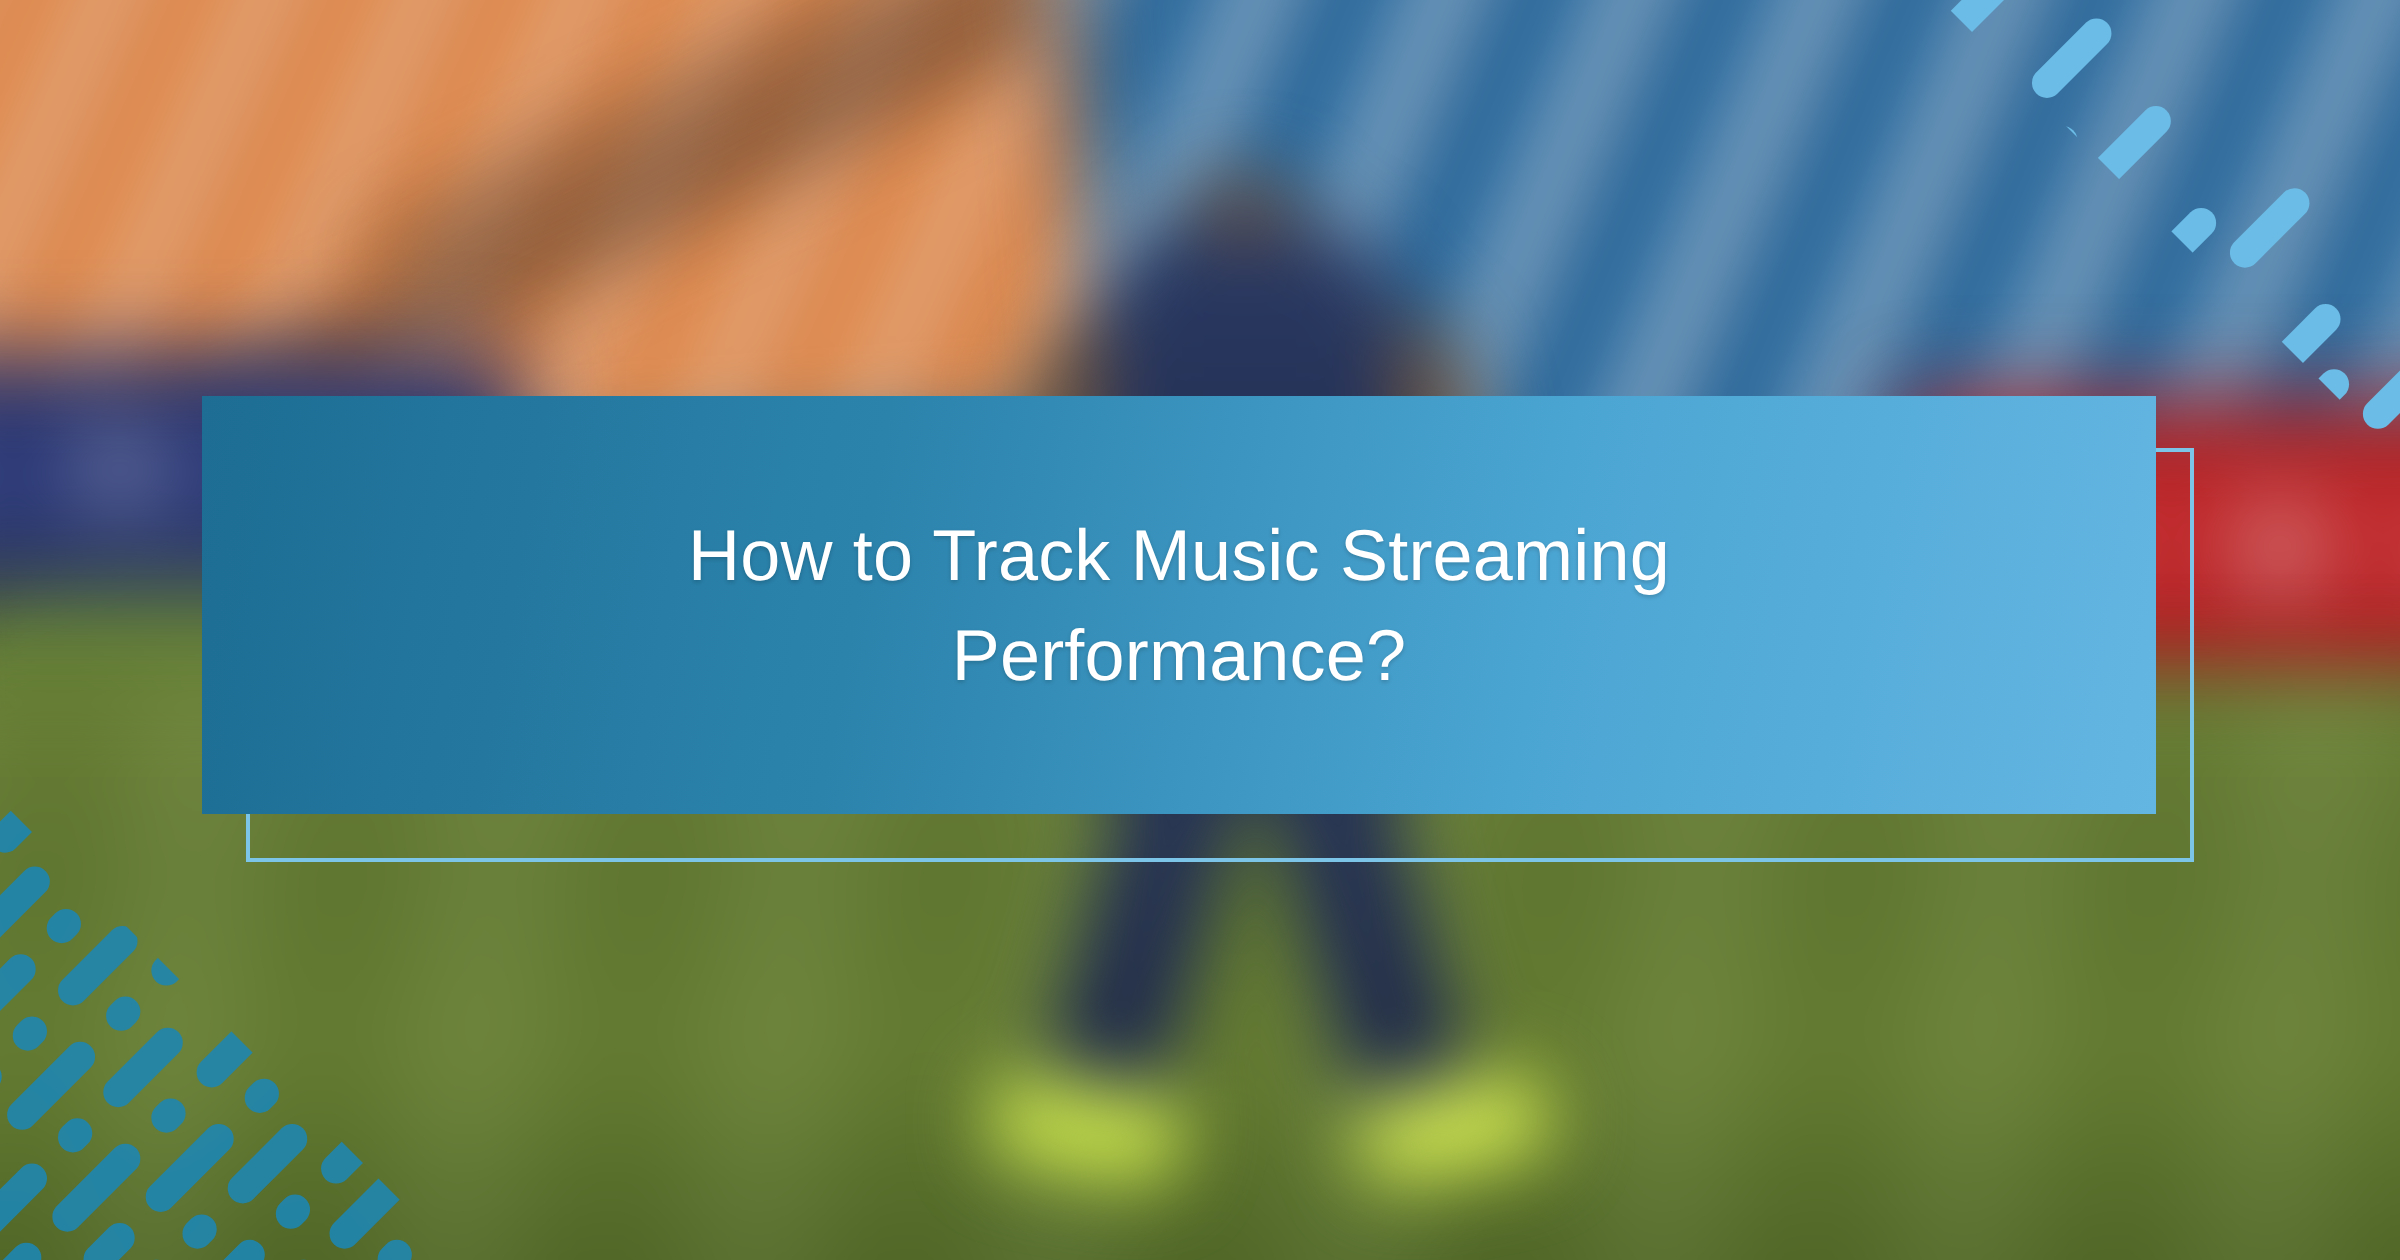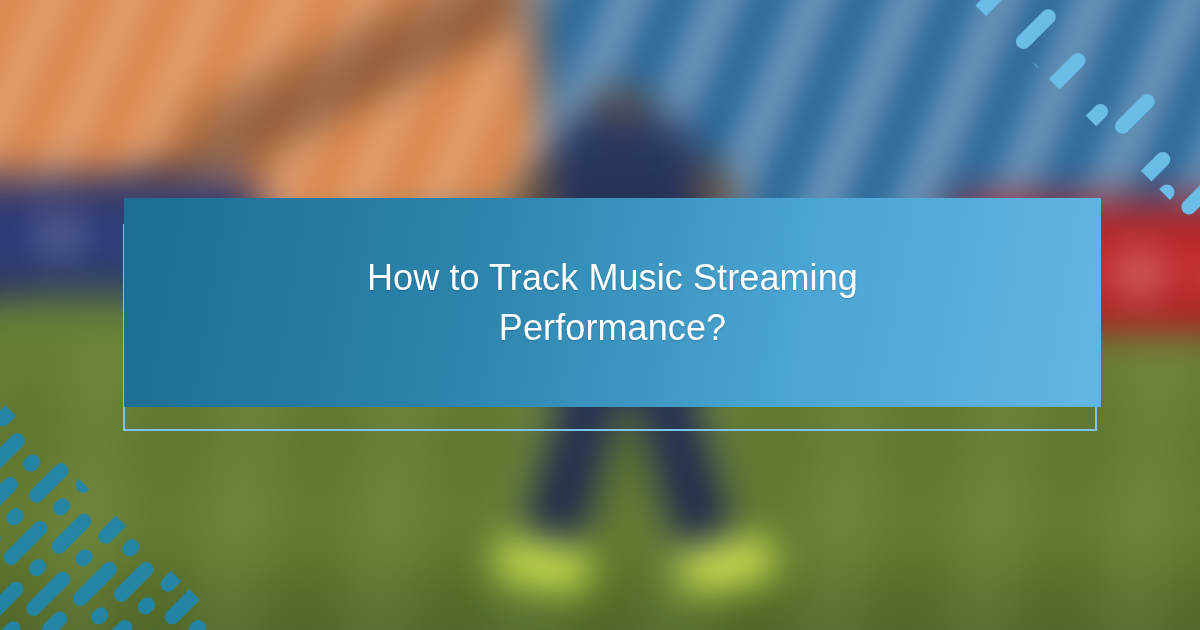--- a/index.html
+++ b/index.html
@@ -212,21 +212,20 @@
   
   .title-card {
     position:absolute;
     left:101px; top:198px;
     width:977px; height:209px;
     background:linear-gradient(100deg,#1d6d94 0%,#2b83ac 34%,#4ba5d2 68%,#64b6e2 100%);
     display:flex;
     align-items:center;
     justify-content:center;
     padding:0 60px;
-    margin-left:23px;
   }
 
   .title-text {
     color:#ffffff;
     font-size:36px;
     line-height:50px;
     font-weight:400;
     text-align:center;
     letter-spacing:0.1px;
     max-width:640px;

